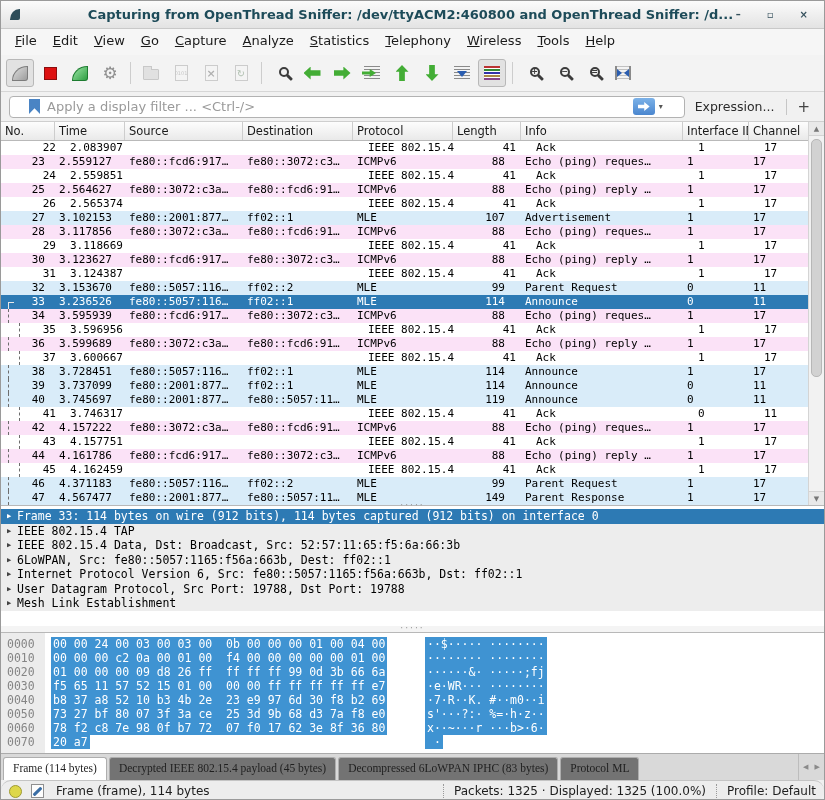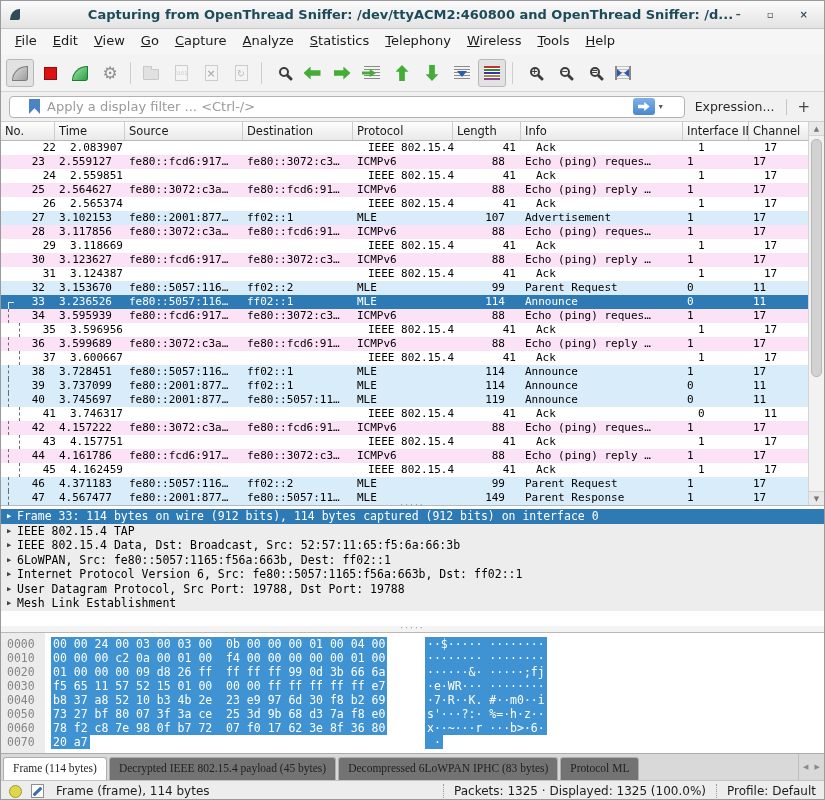--- a/index.html
+++ b/index.html
@@ -108,21 +108,21 @@
   .hbytes{position:absolute;left:50px;background:#3f93d2;color:#fff;padding:0 2px;}
   .hascii{position:absolute;left:424px;background:#3f93d2;color:#fff;padding:0 2px;}
 
   
   .tabbar{height:27px;background:#d9d9d9;border-top:1px solid #ababab;display:flex;align-items:flex-end;padding:3px 0 0 2px;gap:2px;overflow:hidden;position:relative;font-family:Liberation Serif, serif;}
   .btab{font-size:11.5px;color:#1f1f1f;background:#737373;border:1px solid #aeaeae;border-bottom:none;border-radius:3px 3px 0 0;padding:4px 9px 6px;white-space:nowrap;flex:none;}
   .btab.active{background:#fff;}
   .tab-arrows{position:absolute;right:0;top:0;bottom:0;width:26px;background:#d9d9d9;display:flex;align-items:center;justify-content:space-between;padding:0 4px;font-size:7px;color:#8a8a8a;border-left:1px solid #bdbdbd;}
 
   
-  .statusbar{height:21px;background:#ededed;border-top:1px solid #c4c4c4;display:flex;align-items:center;font-size:12px;color:#1d1d1d;padding:0 8px;}
+  .statusbar{height:21px;background:#ededed;border-top:1px solid #c4c4c4;display:flex;align-items:center;font-size:12px;color:#1d1d1d;padding:0 8px;border-radius:10px;}
   .expert{width:13px;height:13px;border-radius:50%;background:#ddd74a;border:1px solid #9e9a33;flex:none;}
   .comment-ic{width:13px;height:14px;background:#fdfdfd;border:1px solid #8f8f8f;margin-left:9px;position:relative;flex:none;}
   .comment-ic::after{content:"";position:absolute;width:11px;height:3px;background:#3a6ea5;transform:rotate(-45deg);left:0;top:5px;border-radius:1px;}
   .sb-left{margin-left:12px;}
   .sb-sep{border-left:1px dotted #9a9a9a;height:14px;margin:0 10px;}
   .sb-packets{margin-left:auto;}
 </style>
 </head>
 <body>
 

